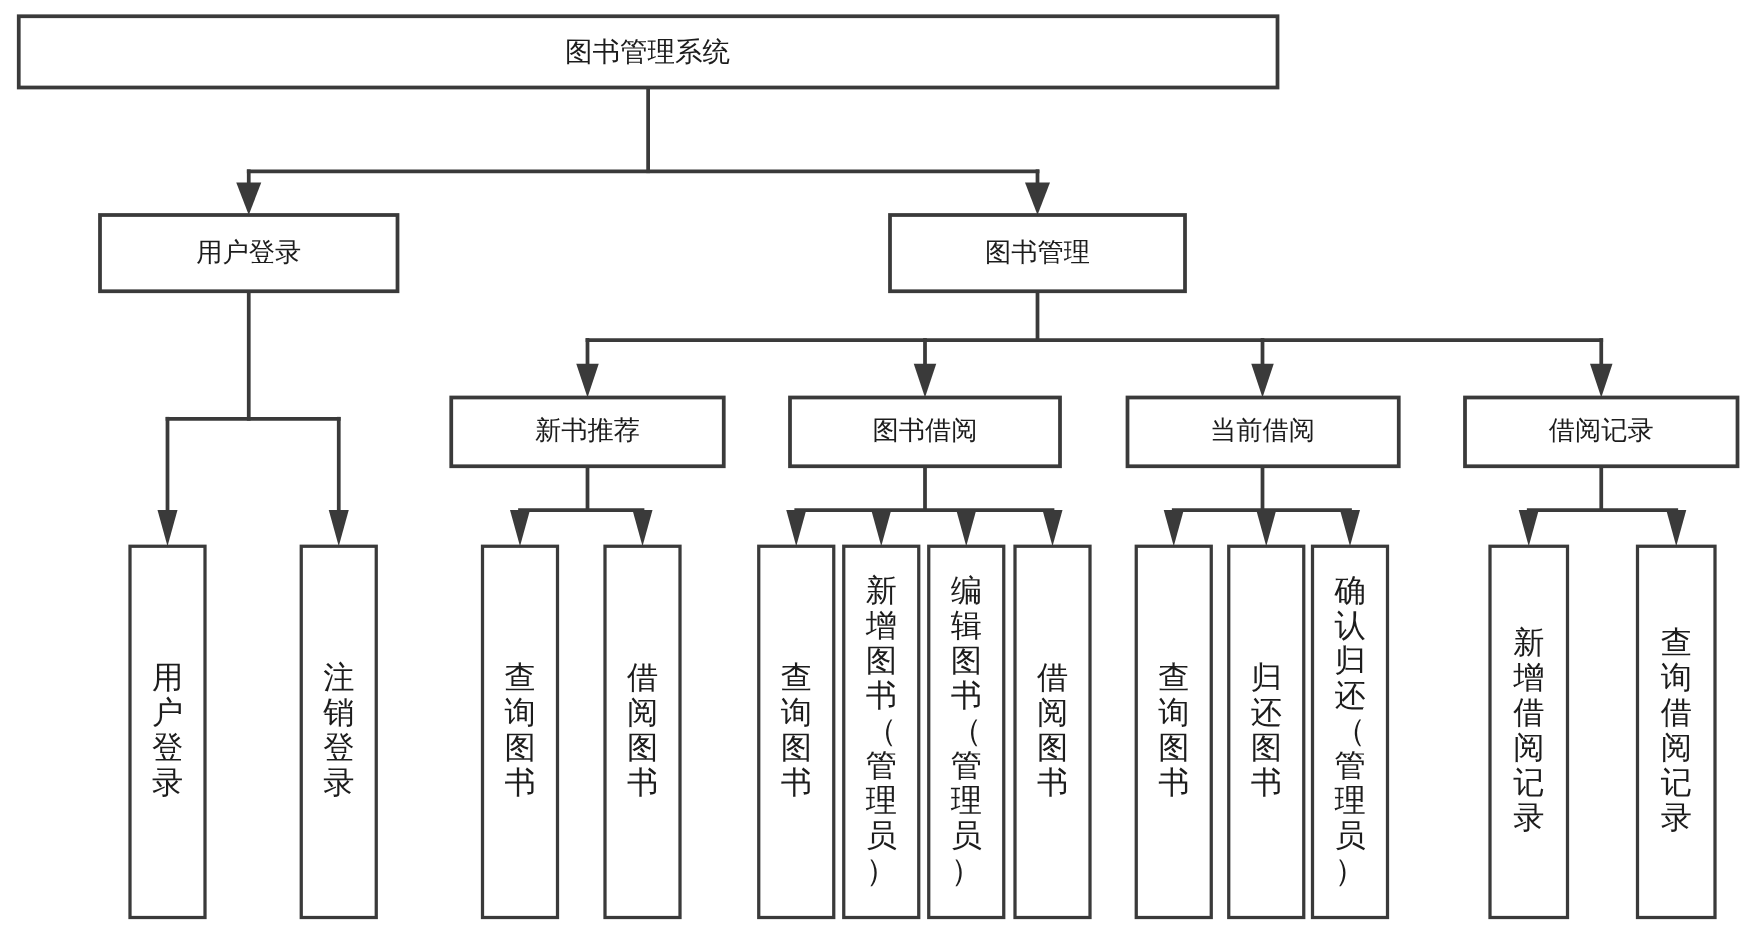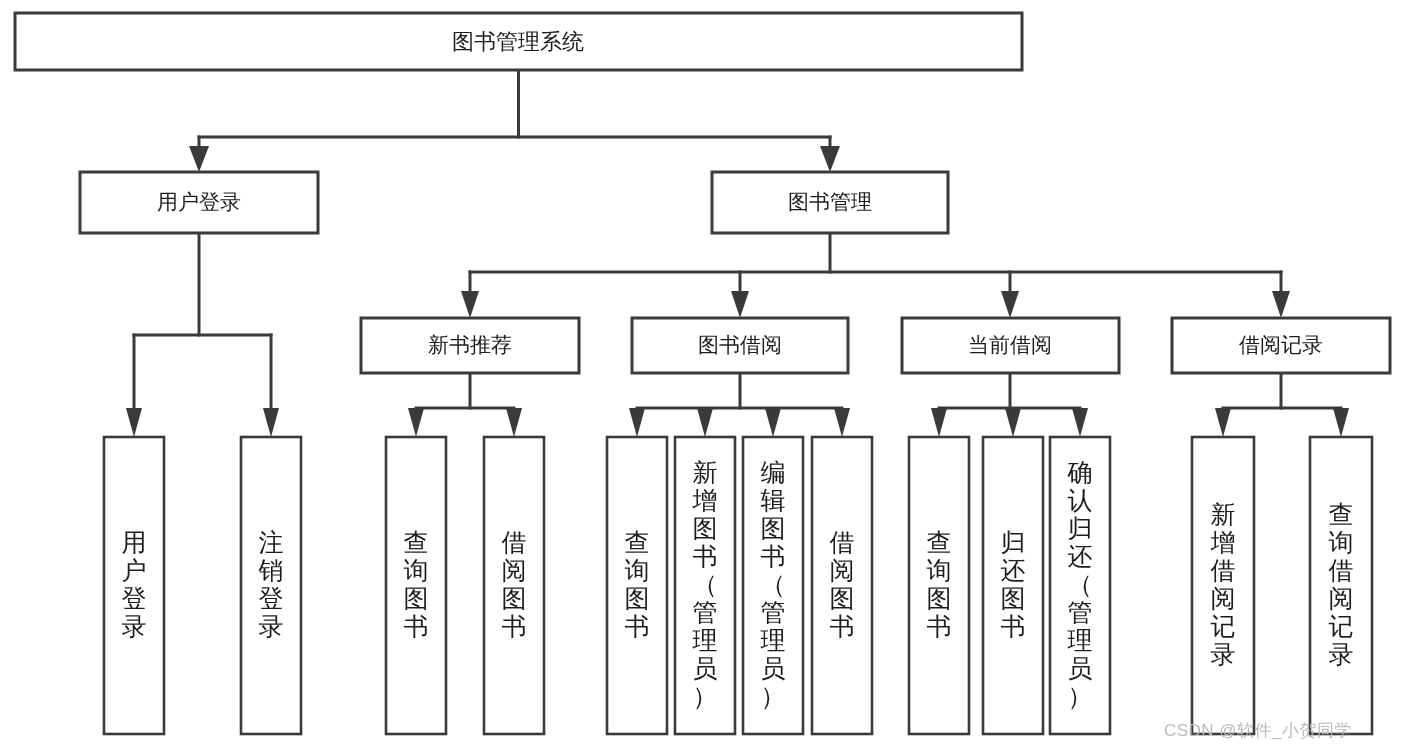--- a/index.html
+++ b/index.html
@@ -215,14 +215,13 @@
           <rect class="node-box-thin" x="1192" y="437" width="62" height="297"></rect>
           <text class="leaf-label-char" x="1223"><tspan x="1223" y="515.5">新</tspan><tspan x="1223" y="543.5">增</tspan><tspan x="1223" y="571.5">借</tspan><tspan x="1223" y="599.5">阅</tspan><tspan x="1223" y="627.5">记</tspan><tspan x="1223" y="655.5">录</tspan></text>
         </g>
         <g>
           <rect class="node-box-thin" x="1310" y="437" width="62" height="297"></rect>
           <text class="leaf-label-char" x="1341"><tspan x="1341" y="515.5">查</tspan><tspan x="1341" y="543.5">询</tspan><tspan x="1341" y="571.5">借</tspan><tspan x="1341" y="599.5">阅</tspan><tspan x="1341" y="627.5">记</tspan><tspan x="1341" y="655.5">录</tspan></text>
         </g>
       </g>
   </svg>
 
-  <div class="watermark">CSDN @软件_小贺同学</div>
 </div>
 
 </body></html>

